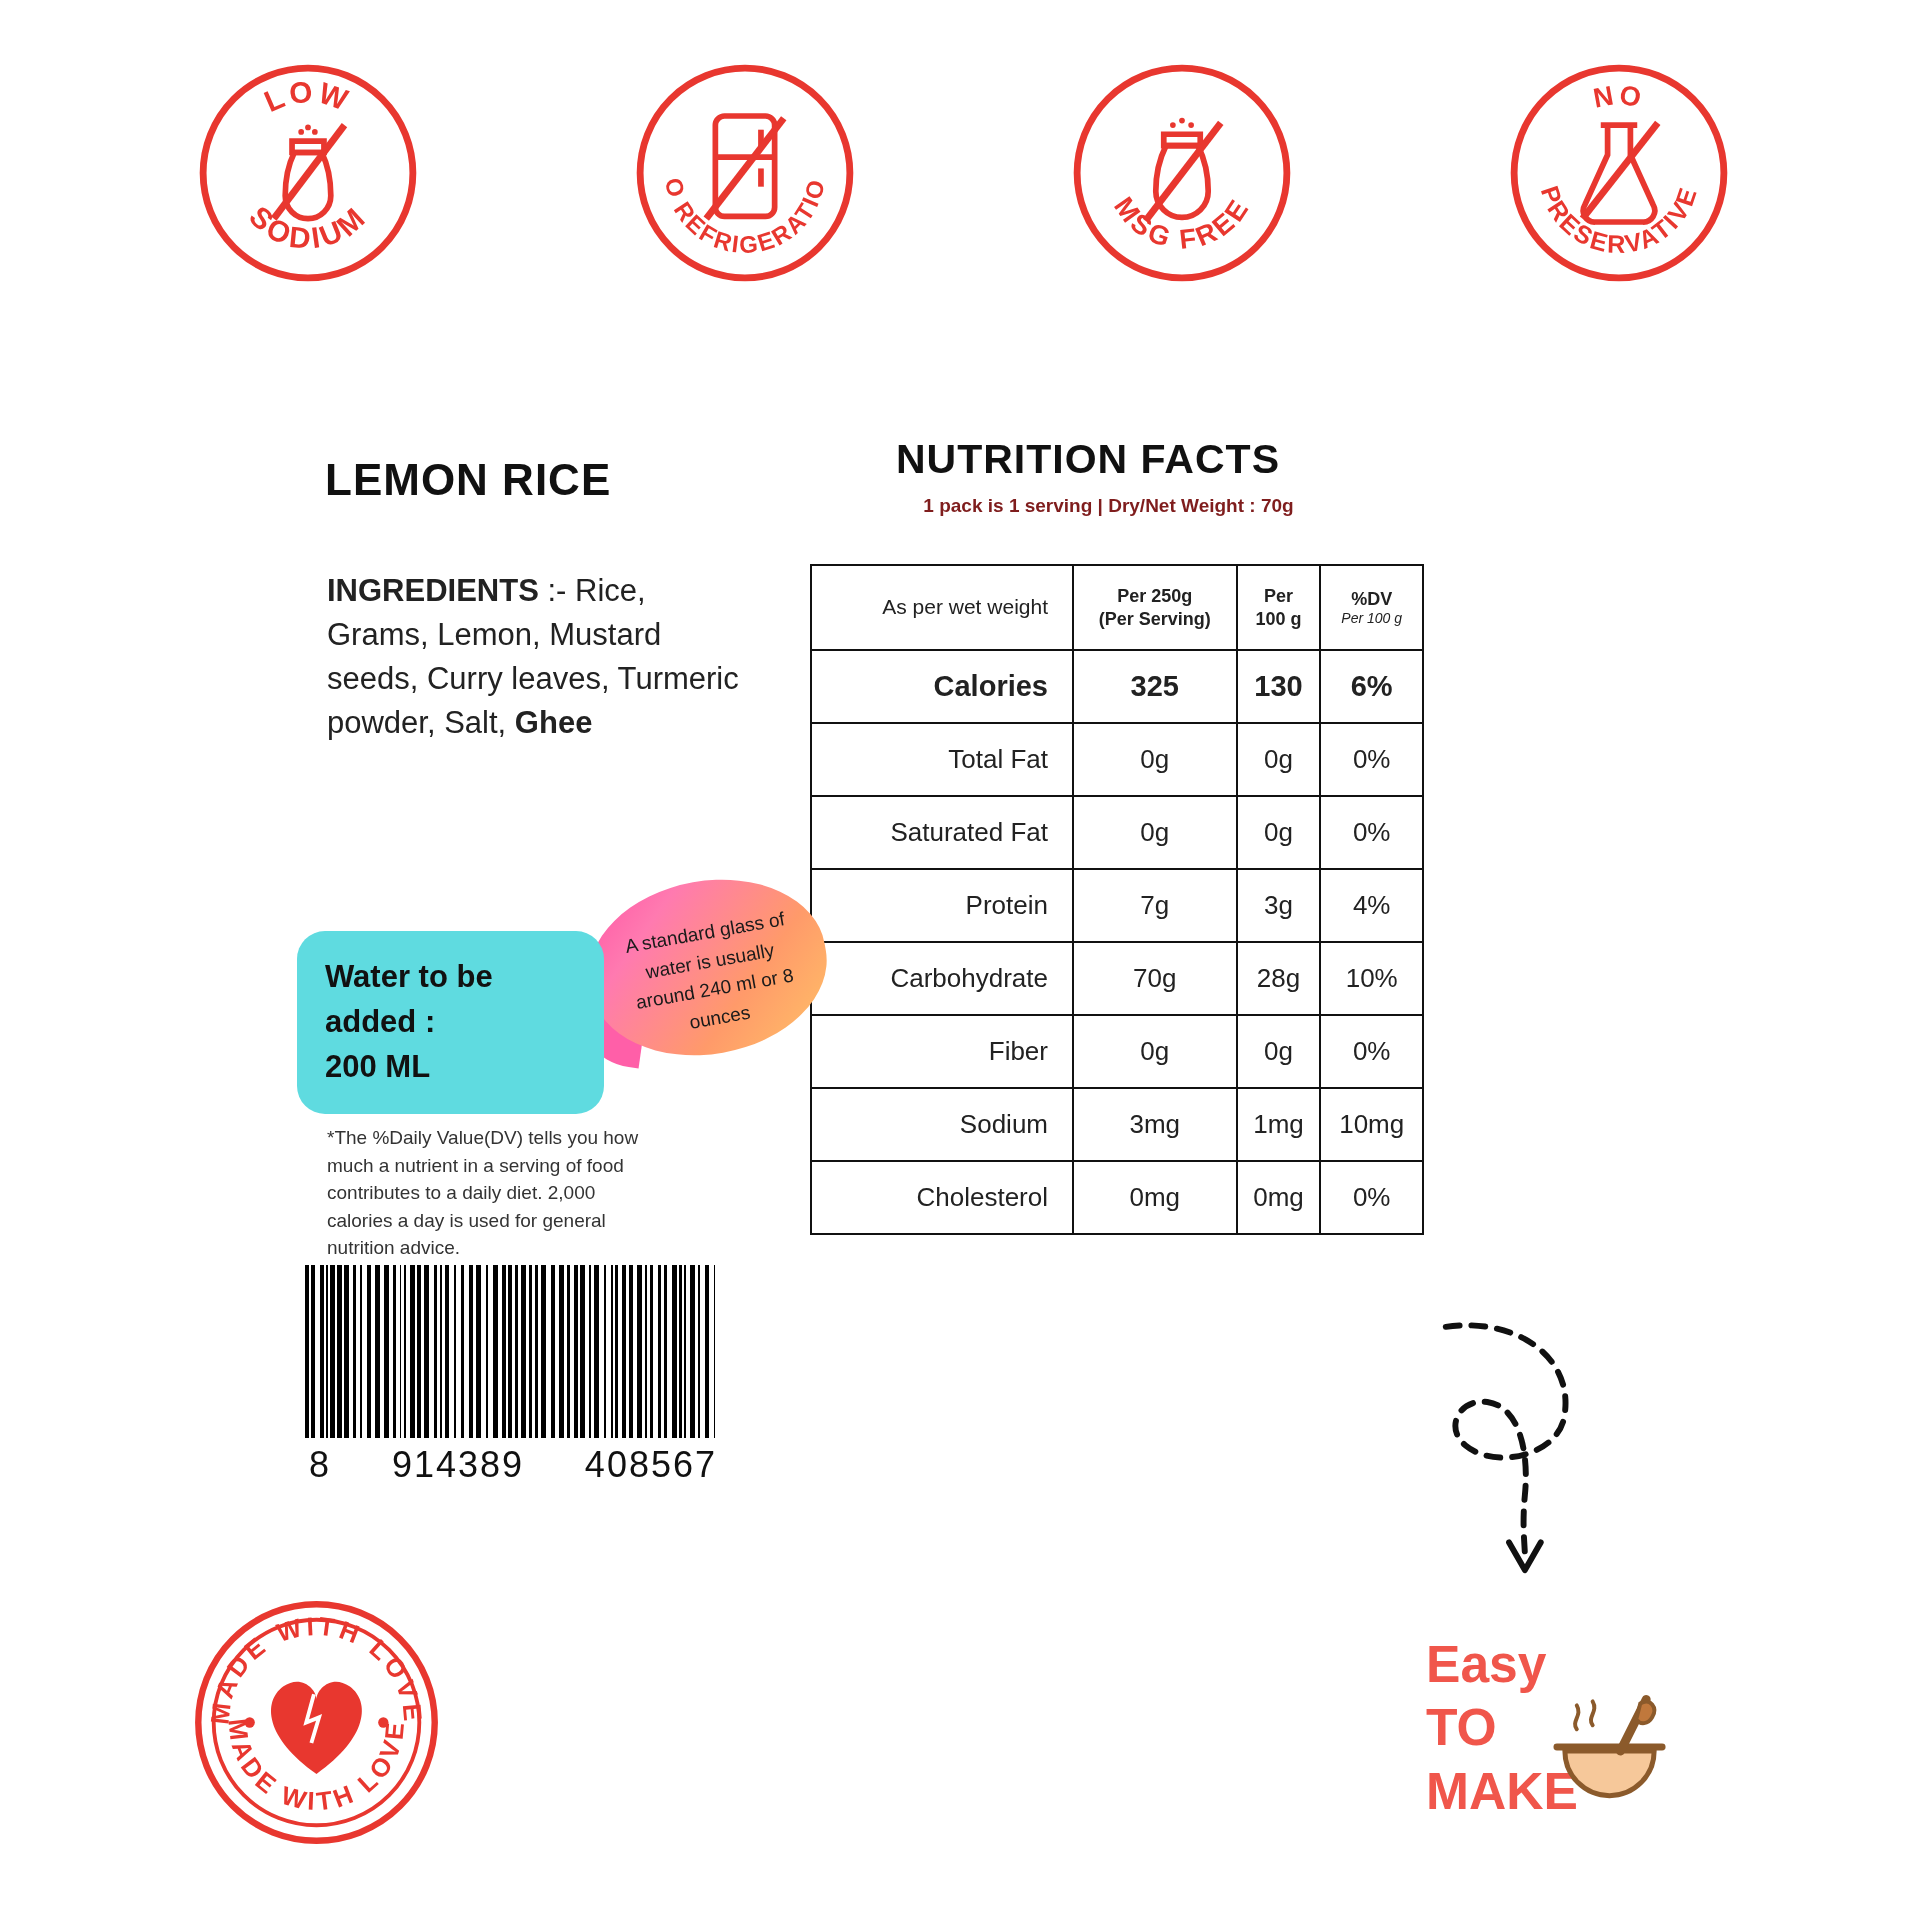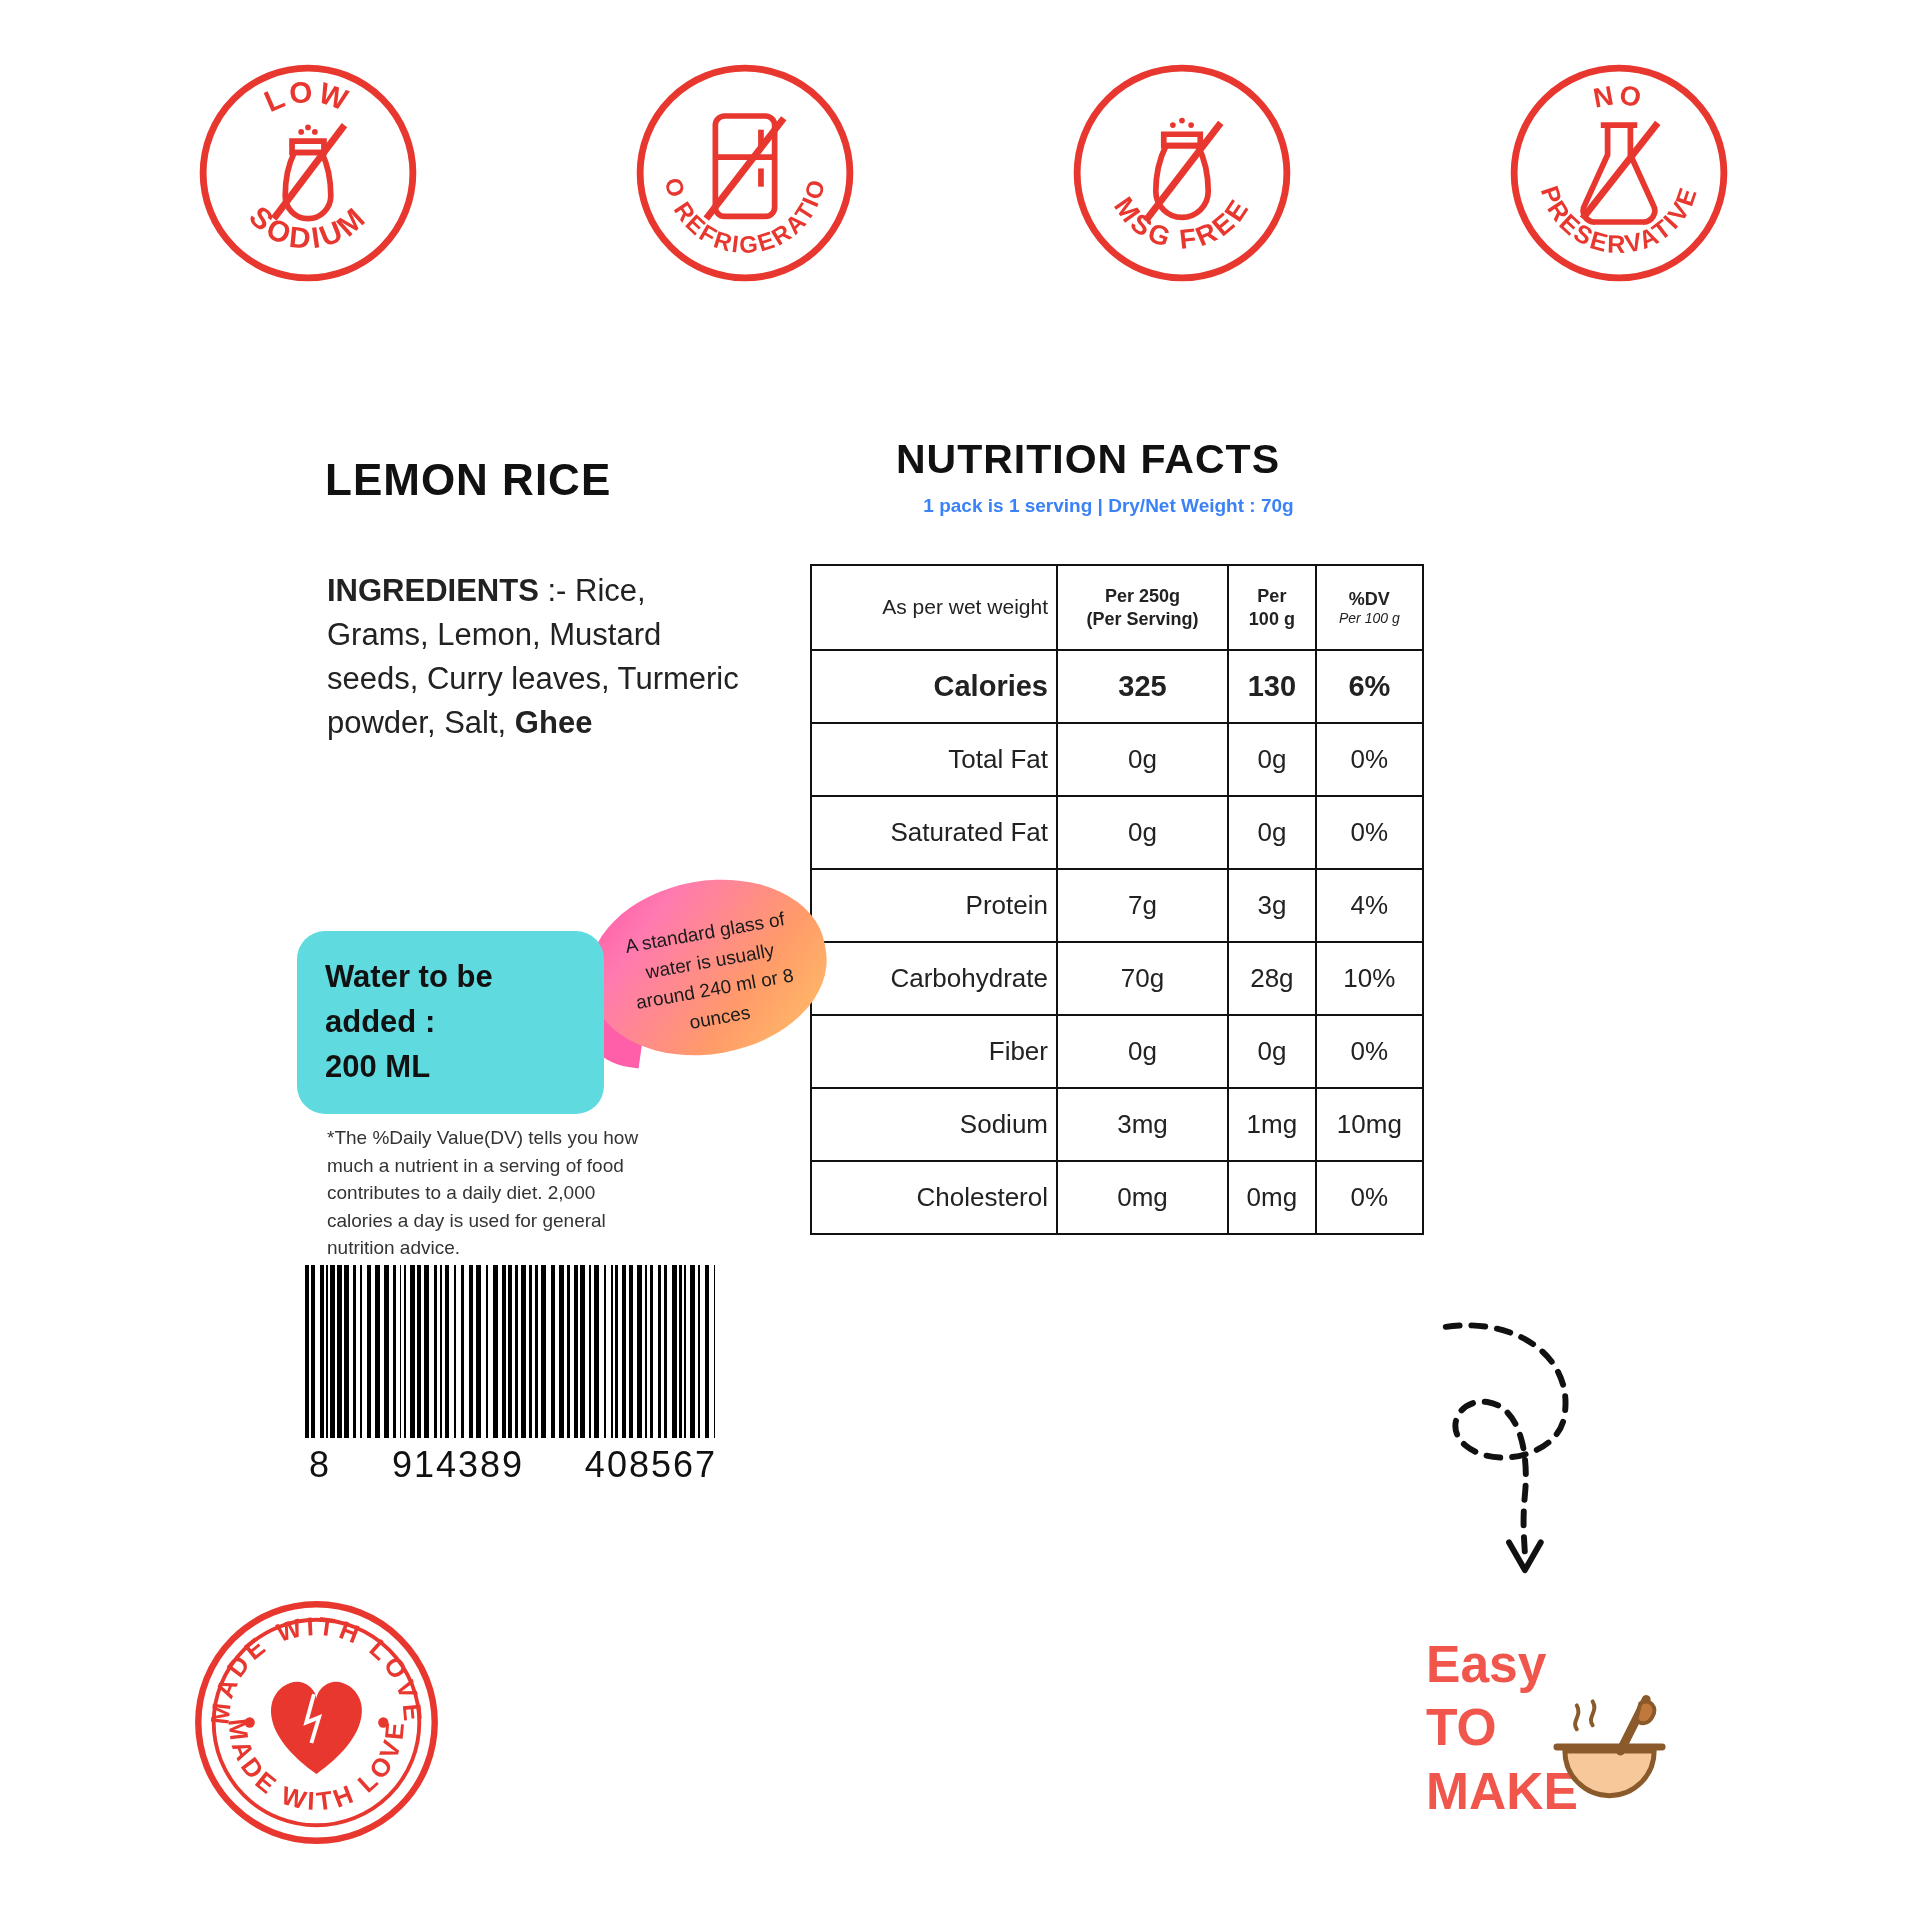--- a/index.html
+++ b/index.html
@@ -32,37 +32,37 @@
     font-size:31px;line-height:1.42;color:#222;
   }
   .ingredients b{font-weight:bold;}
 
   .nutrition-head{
     position:absolute;left:896px;top:436px;width:416px;
     font-size:41px;font-weight:bold;letter-spacing:1px;color:#111;
   }
   .nutrition-sub{
     position:absolute;left:851px;top:495px;width:515px;text-align:center;
-    font-size:19px;font-weight:bold;color:#3b82f6;
+    font-size:19px;font-weight:bold;color:#7f1d1d;
   }
 
   table.nft{
     position:absolute;left:810px;top:564px;
     border-collapse:collapse;width:614px;
     background:#fff;
   }
   table.nft td{
     border:2px solid #111;
     height:71px;
     font-size:26px;
     text-align:center;
     color:#222;
     padding:0 6px;
   }
-  table.nft td.lbl{text-align:right;padding-right:8px;width:230px;}
+  table.nft td.lbl{text-align:right;padding-right:24px;width:230px;}
   table.nft tr.hdr td{height:83px;font-size:18px;font-weight:bold;line-height:1.25;}
   table.nft tr.hdr td.lbl{font-size:21px;font-weight:normal;}
   table.nft tr.cal td{font-weight:bold;font-size:29px;}
   .small-dv{font-size:14px;font-weight:normal;font-style:italic;display:block;}
 
   
   .water-box{
     position:absolute;left:297px;top:931px;
     width:307px;min-height:158px;
     background:#5fdbe0;border-radius:28px;

